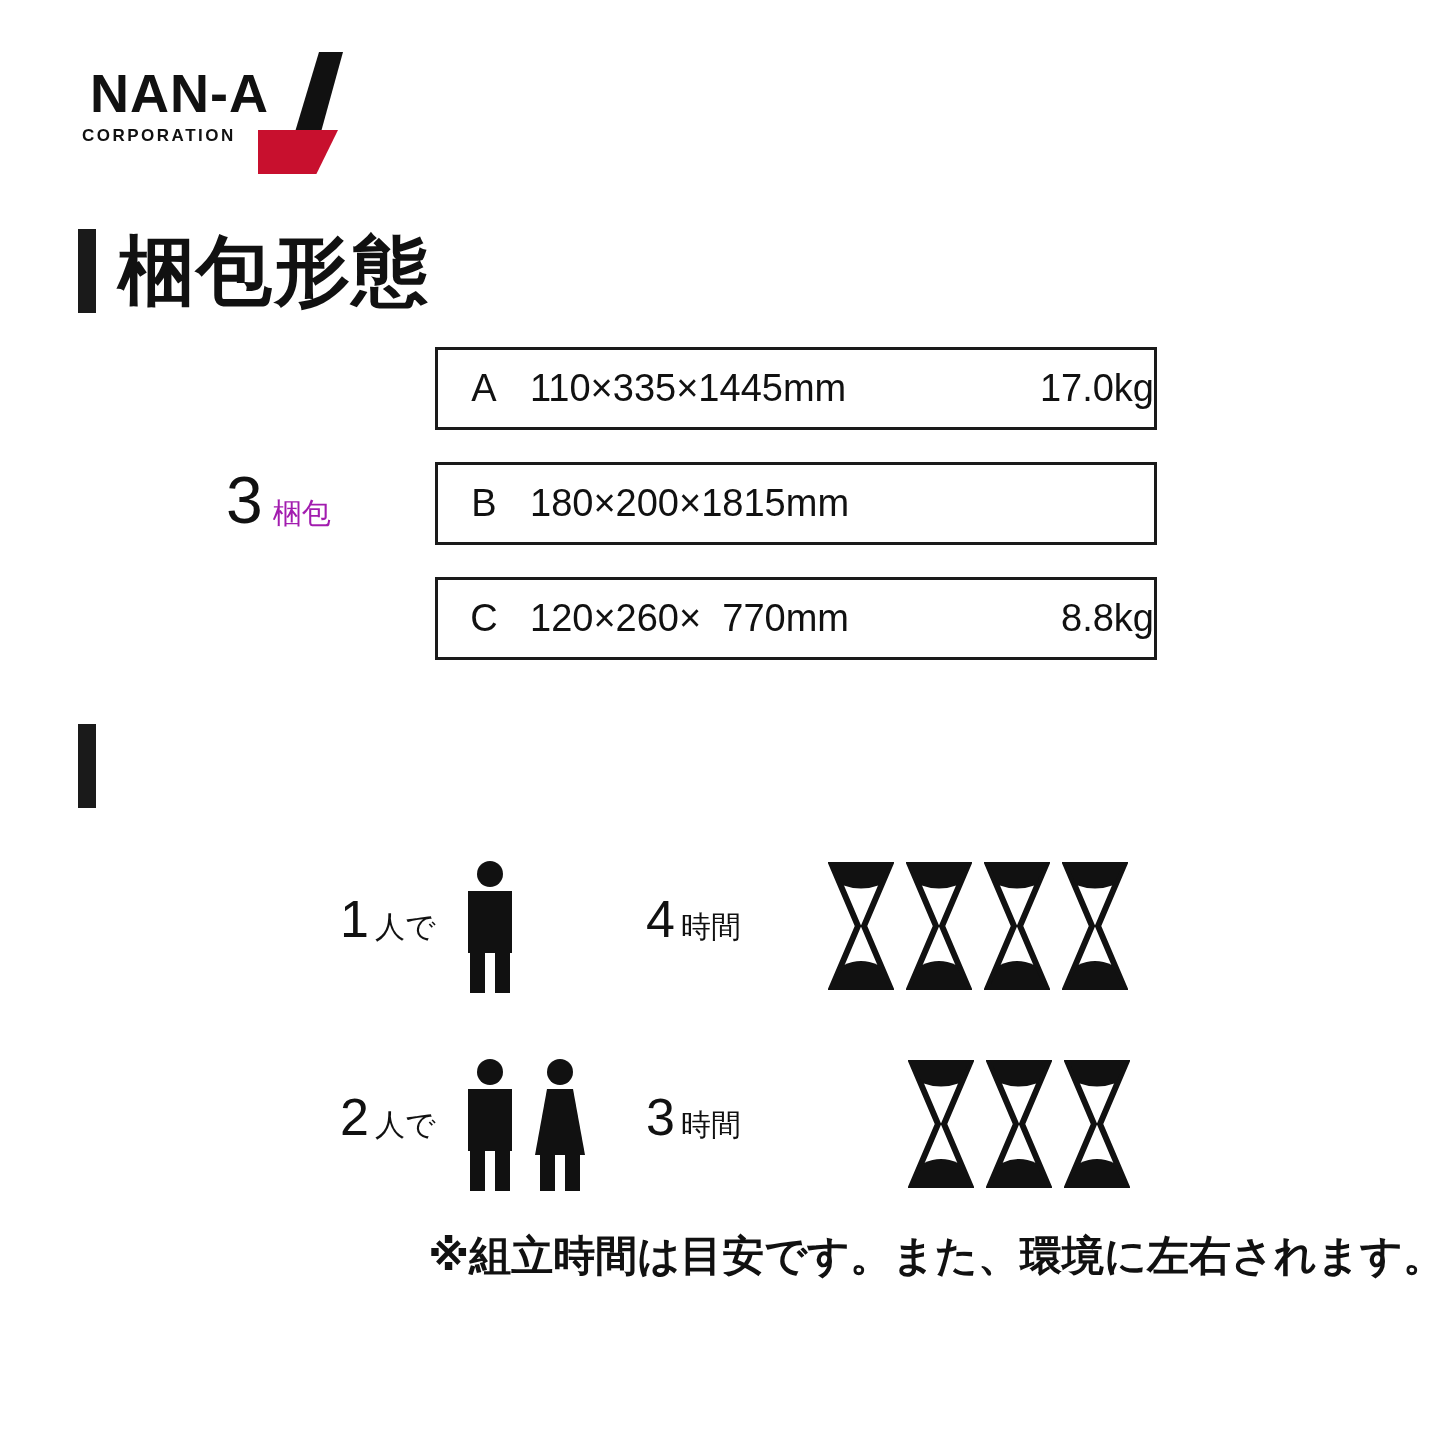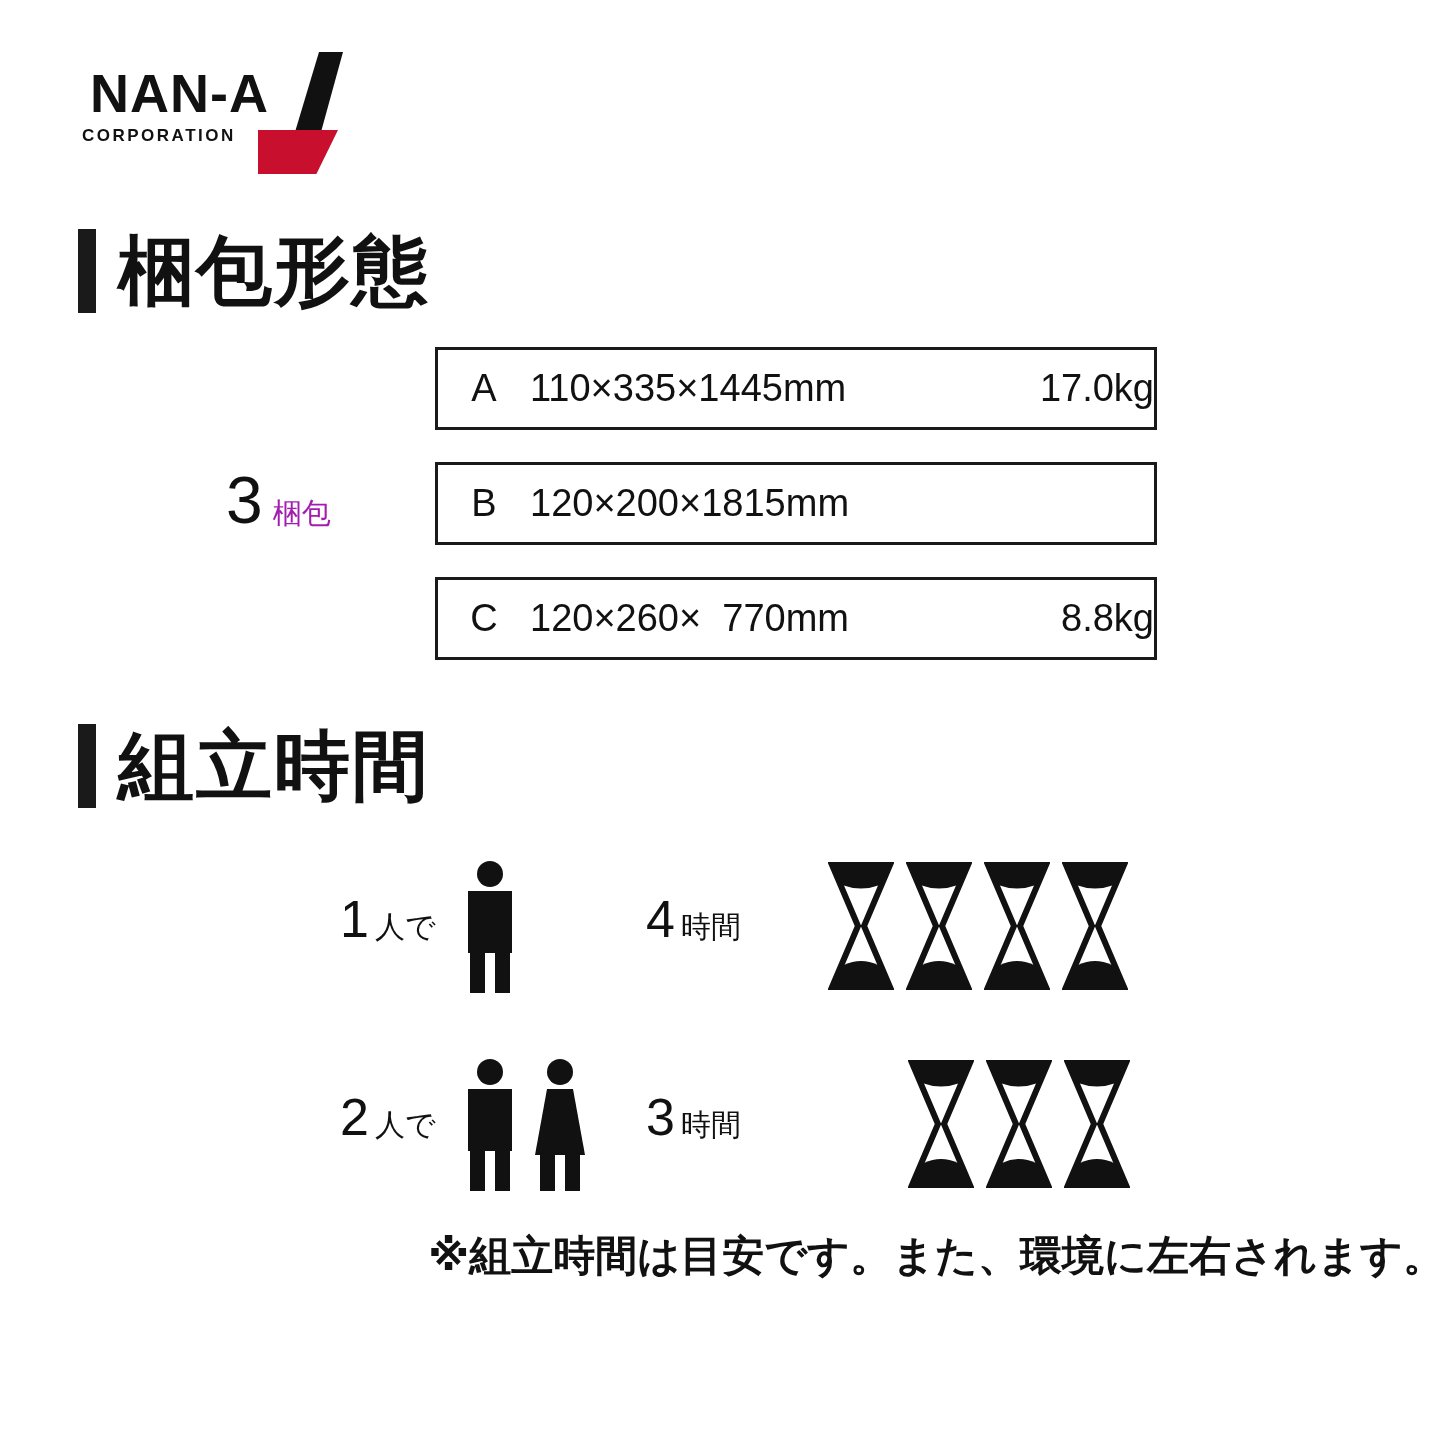--- a/index.html
+++ b/index.html
@@ -293,32 +293,31 @@
 </div>
 
 <div class="pack-rows">
   <div class="pack-row">
     <div class="lbl">A</div>
     <div class="dims">110×335×1445mm</div>
     <div class="wt">17.0kg</div>
   </div>
   <div class="pack-row">
     <div class="lbl">B</div>
-    <div class="dims">120×200×1815mm</div>
+    <div class="dims">180×200×1815mm</div>
   </div>
   <div class="pack-row">
     <div class="lbl">C</div>
     <div class="dims">120×260×  770mm</div>
     <div class="wt">8.8kg</div>
   </div>
 </div>
 
 <div class="section-head" id="head-assembly">
   <div class="bar"></div>
-  <div class="title">組立時間</div>
 </div>
 
 <div class="assembly">
 
   <div class="asm-row">
     <div class="asm-people-label">
       <span class="num">1</span>
       <span class="unit">人で</span>
     </div>
     <div class="asm-figs">

